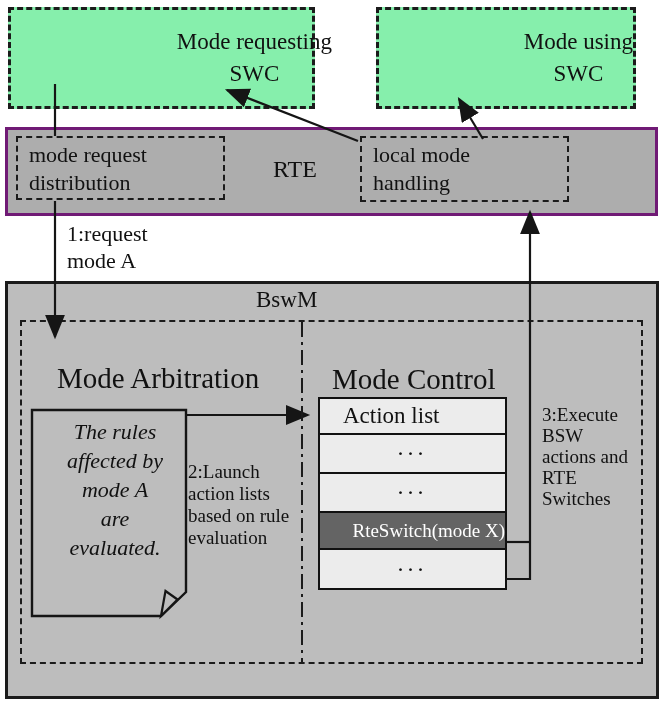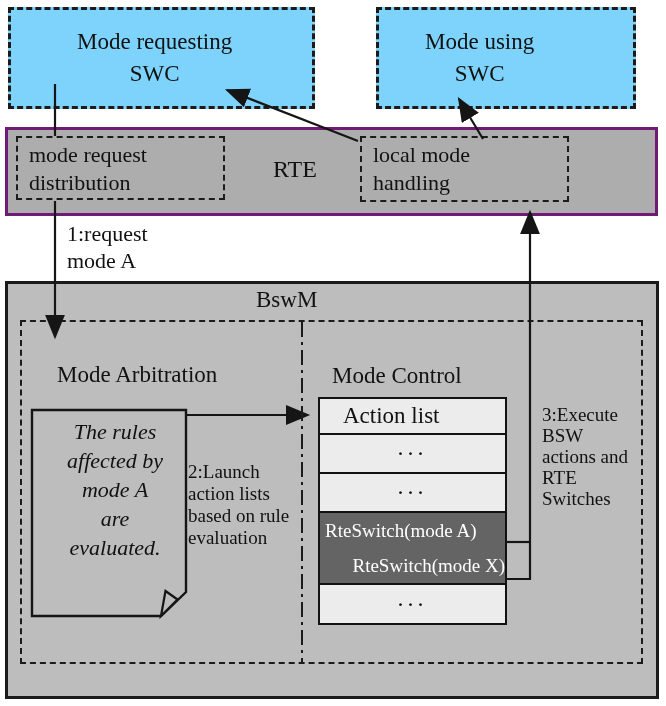--- a/index.html
+++ b/index.html
@@ -5,32 +5,32 @@
   html,body { margin:0; padding:0; background:#fff; }
   .stage {
     position:relative; width:666px; height:706px; background:#ffffff;
     font-family:"Liberation Serif","DejaVu Serif",serif; color:#111;
     overflow:hidden;
   }
   .stage * { box-sizing:border-box; }
   .abs { position:absolute; }
   
   .swc-box {
-    border:3px dashed #1b1b1b; background:#7dd3fc;
-    display:flex; align-items:center; justify-content:flex-start;padding-left:46px;
+    border:3px dashed #1b1b1b; background:#86efac;
+    display:flex; align-items:center; justify-content:flex-end;
   }
   .swc-label { white-space:pre-line; text-align:center; font-size:23px; line-height:32px; }
   .rte-bar { left:5px; top:127px; width:653px; height:89px; background:#adadad; border:3px solid #701a75; }
   .rte-sub { position:absolute; border:2.5px dashed #1b1b1b; }
   .rte-sub-label { white-space:pre-line; font-size:22px; line-height:28px; padding:3px 0 0 11px; }
   .rte-label { position:absolute; left:212px; top:26px; width:150px; text-align:center; font-size:24px; }
   .bswm-box { left:5px; top:281px; width:654px; height:418px; background:#bdbdbd; border:3px solid #1b1b1b; }
   .bswm-title { left:256px; top:287px; font-size:23px; }
   .inner-dashed { left:20px; top:320px; width:623px; height:344px; border:2px dashed #1b1b1b; }
-  .section-title { font-size:23px; }
+  .section-title { font-size:29px; }
   .step { white-space:pre-line; }
   .step1 { left:67px; top:220px; font-size:22px; line-height:27px; }
   .step2 { left:188px; top:429px; font-size:19px; line-height:22px;margin-top:32px; }
   .step3 { left:542px; top:404px; font-size:19px; line-height:21px; }
   
   .atable { left:318px; top:397px; width:189px; border:2.5px solid #111; background:#ececec; }
   .arow { border-bottom:2px solid #111; display:flex; align-items:center; font-size:23px; }
   .arow:last-child { border-bottom:none; }
   .arow.header { height:36px; padding-left:23px; }
   .arow.dots { justify-content:center; letter-spacing:4px; font-size:24px; }
@@ -93,23 +93,20 @@
   <div class="abs atable">
     <div class="arow header">
       <span>Action list</span>
     </div>
     <div class="arow dots r2">
       <span>...</span>
     </div>
     <div class="arow dots r3">
       <span>...</span>
     </div>
-    <div class="arow dark first r4">
-      <span>RteSwitch(mode A)</span>
-    </div>
     <div class="arow dark r5">
       <span>RteSwitch(mode X)</span>
     </div>
     <div class="arow dots r6">
       <span>...</span>
     </div>
   </div>
 
   <svg class="overlay" width="666" height="706" viewBox="0 0 666 706">
     <defs>

